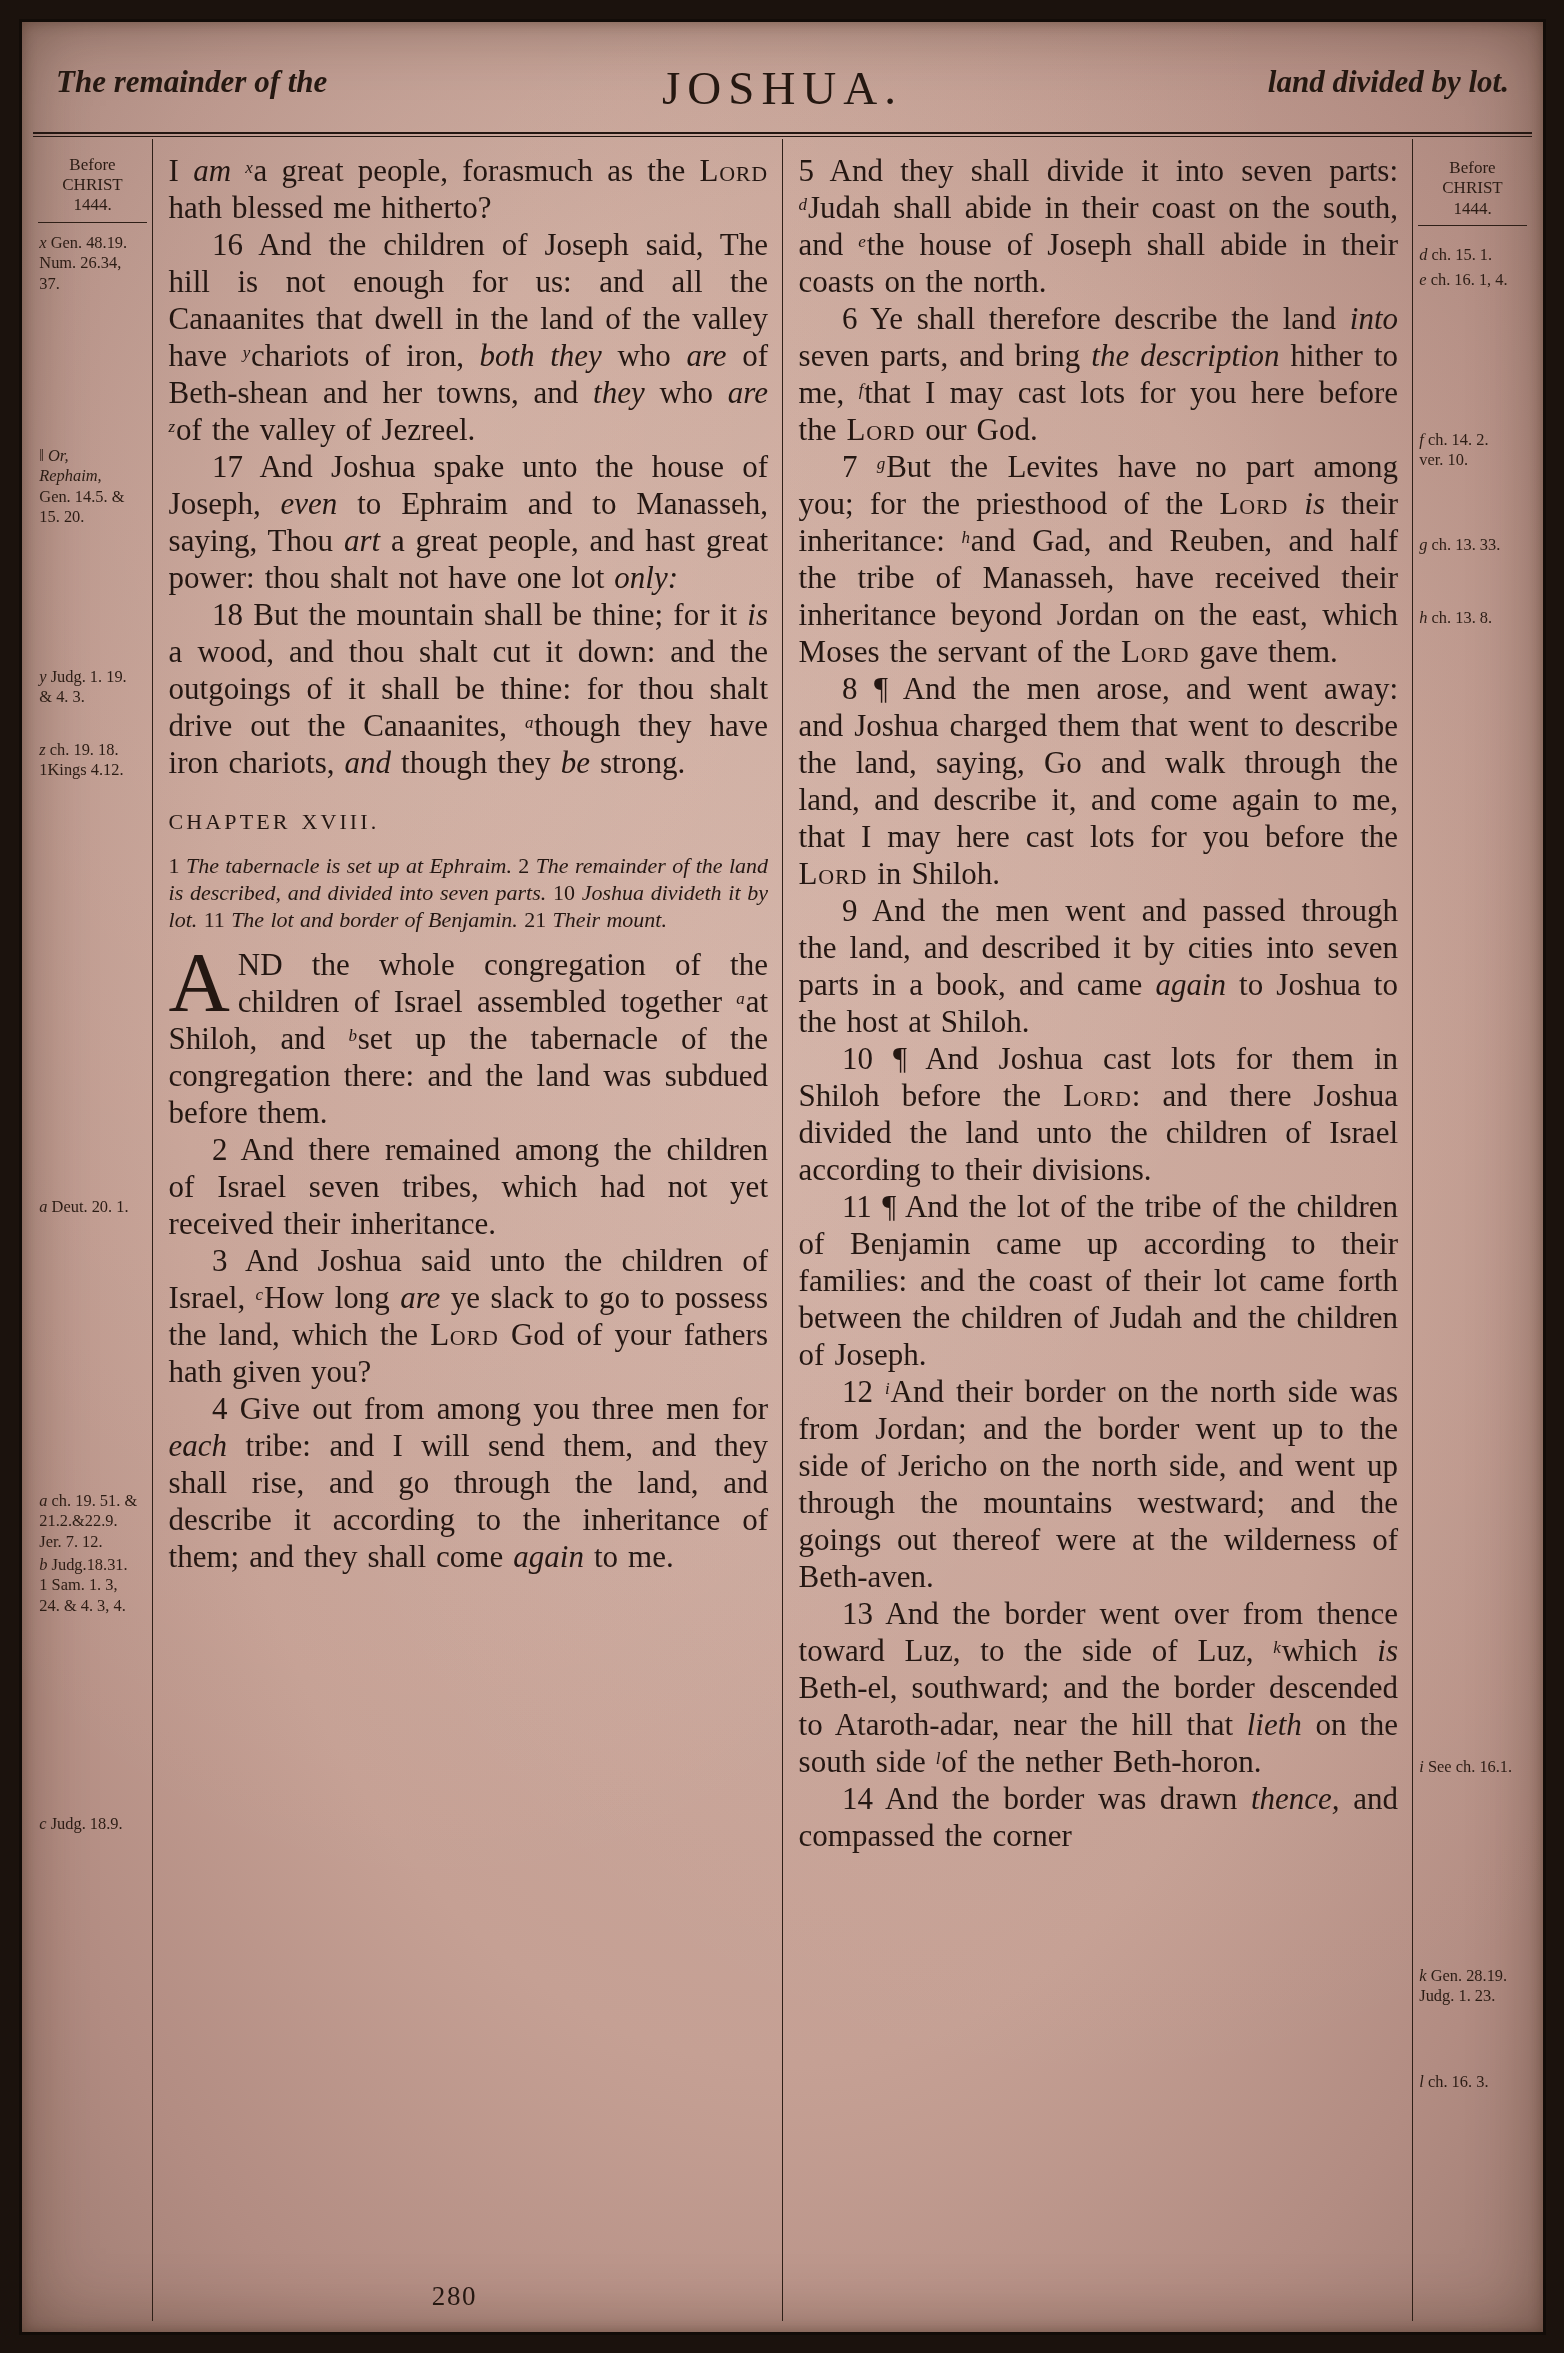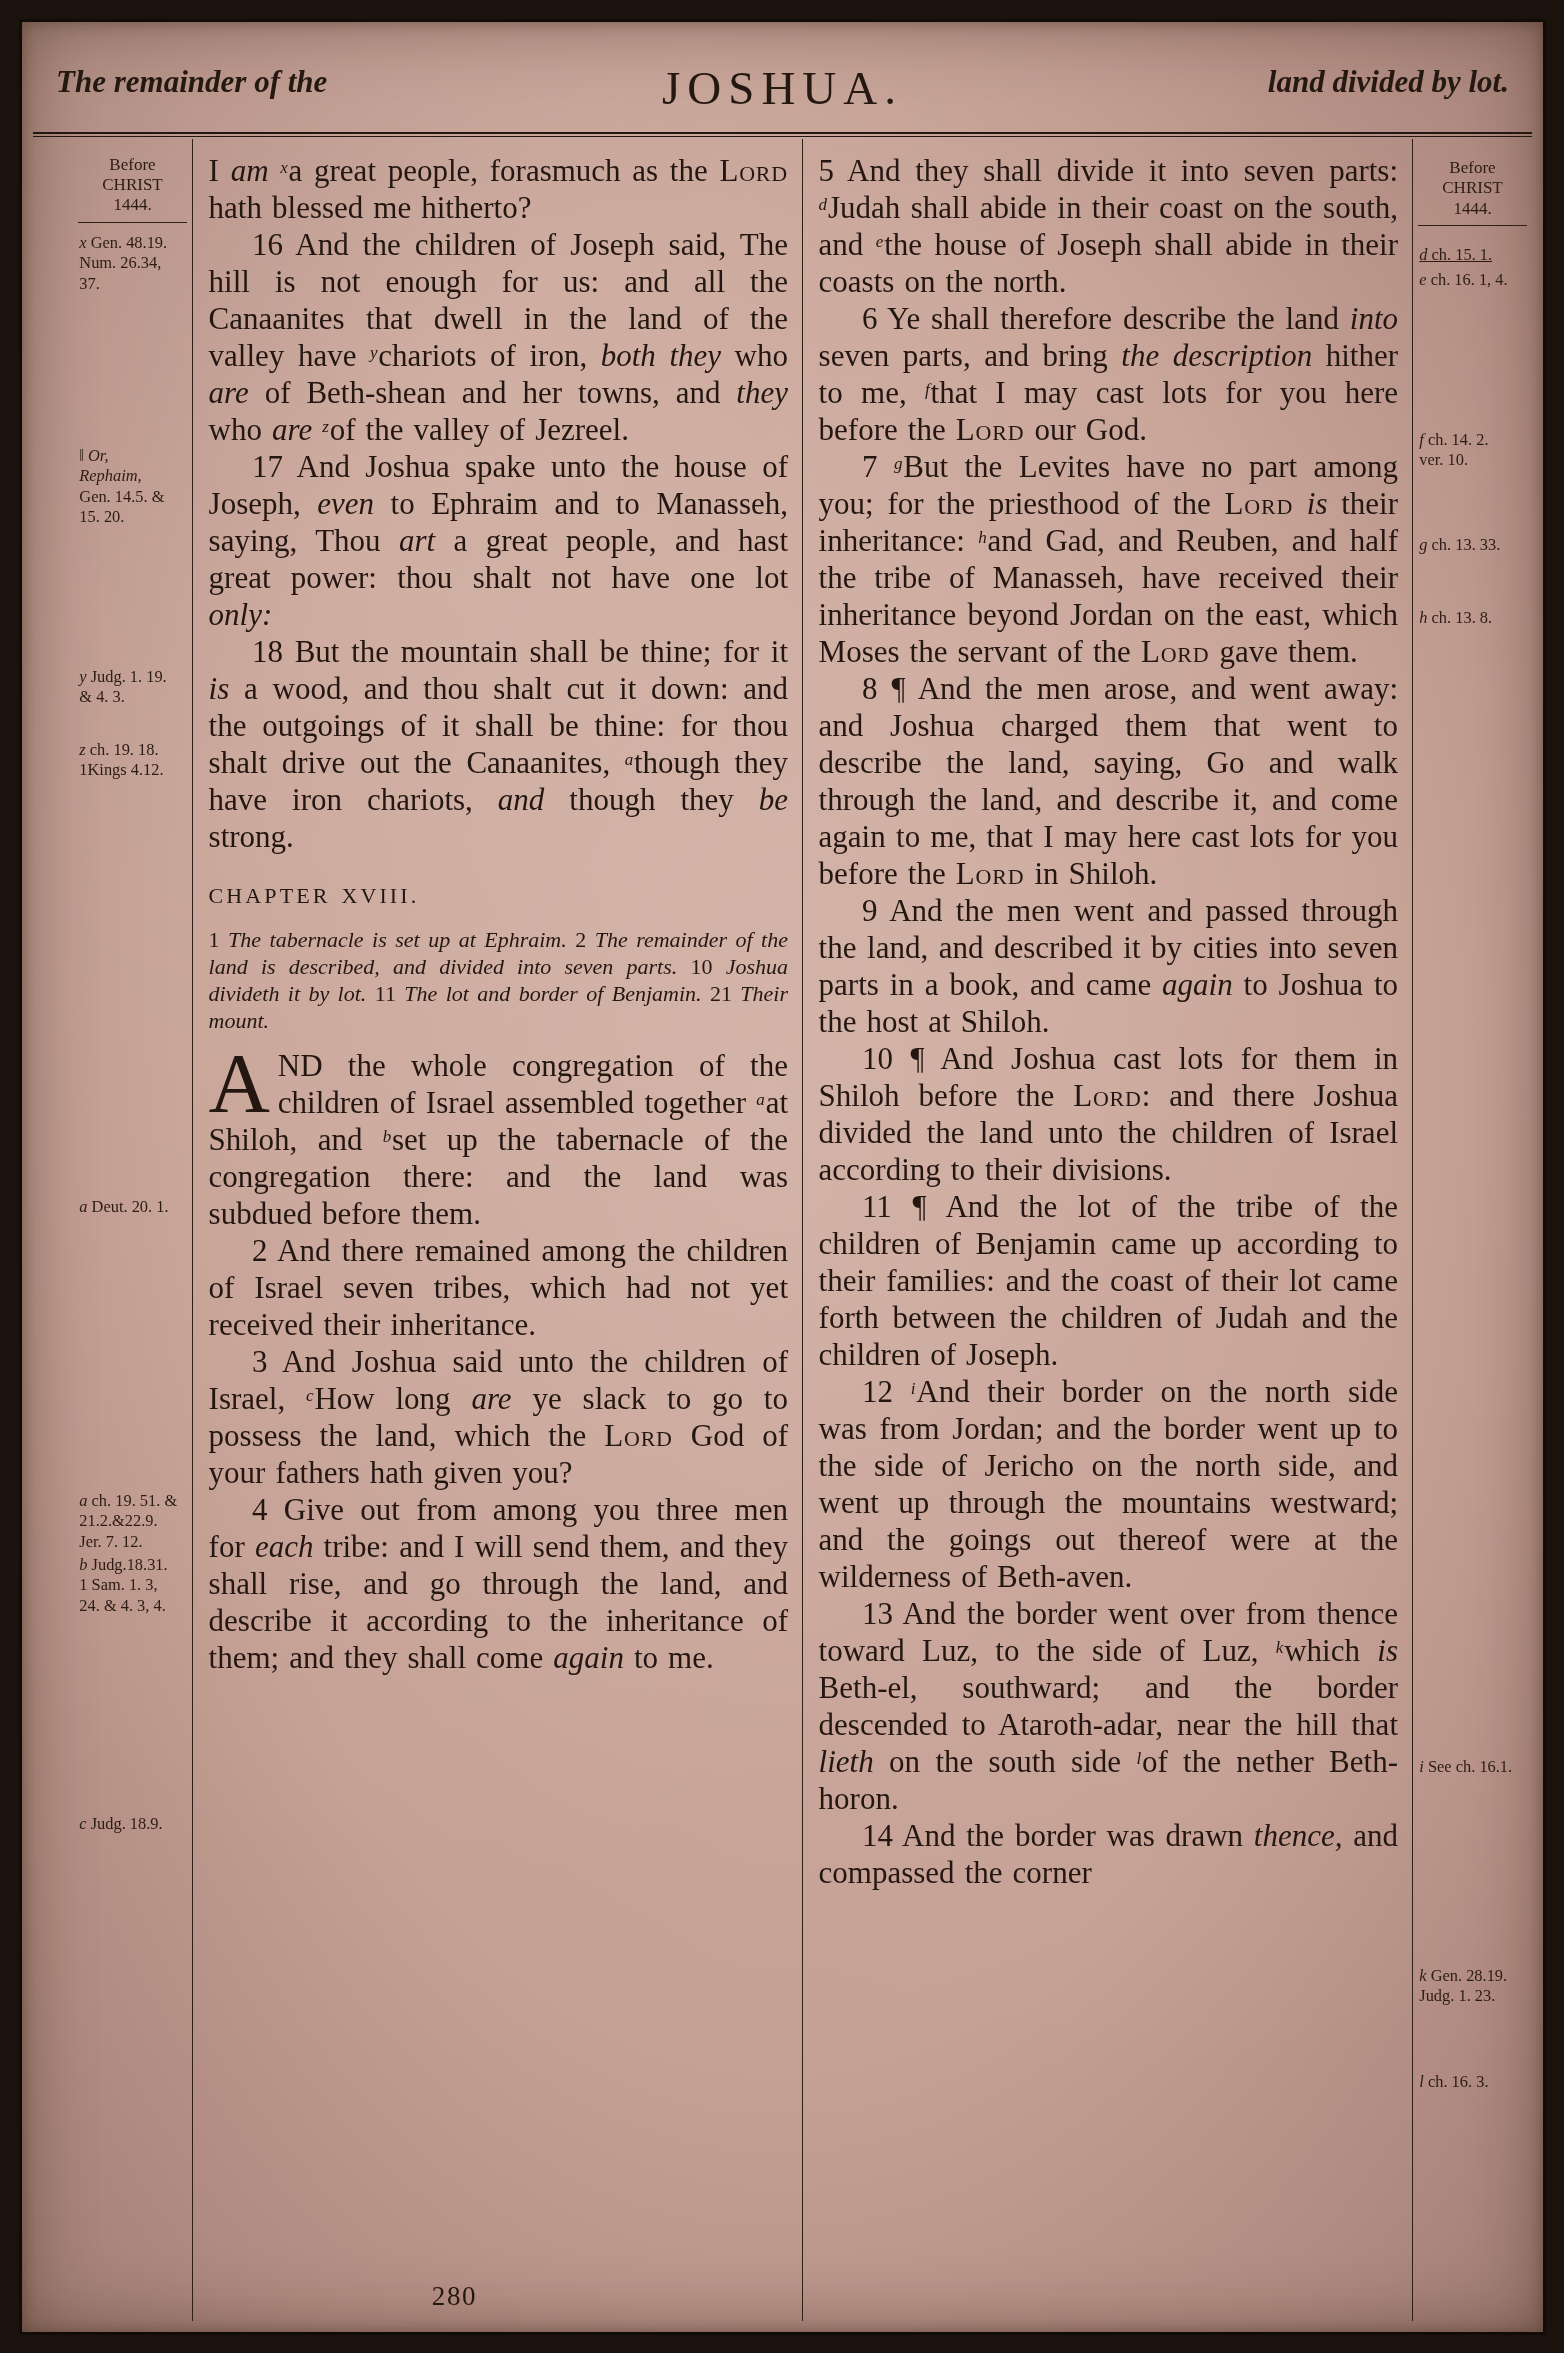--- a/index.html
+++ b/index.html
@@ -19,21 +19,21 @@
     color:#251811;
   }
   .header{position:absolute;top:34px;left:31px;right:31px;height:50px;}
   .h-left{position:absolute;left:3.1px;top:7.8px;font-style:italic;font-weight:bold;font-size:31px;}
   .h-center{position:absolute;left:0;right:0;top:4.7px;text-align:center;font-size:47px;letter-spacing:7px;}
   .h-right{position:absolute;right:3.1px;top:7.8px;font-style:italic;font-weight:bold;font-size:31px;}
   .header-rule{
     position:absolute;top:110px;left:11px;right:11px;height:2.3px;
     border-top:2.3px solid #241712;border-bottom:0.8px solid #241712;
   }
-  .cols{position:absolute;top:117px;bottom:11px;left:11px;right:11px;display:flex;margin-left:40px;}
+  .cols{position:absolute;top:117px;bottom:11px;left:11px;right:11px;display:flex;}
   .mcol{width:119px;position:relative;font-size:16.4px;line-height:20.3px;color:#2b1c14;}
   .mcol.left{border-right:1.6px solid #2e1f17;}
   .tcol{
     flex:1;border-right:1.6px solid #2e1f17;
     padding:12.5px 14px 0 15.6px;
     font-size:31px;line-height:37px;word-spacing:2.3px;
     text-align:justify;color:#241712;
     hyphens:auto;-webkit-hyphens:auto;
   }
   .para{text-indent:1.4em;margin:0;}
@@ -118,21 +118,21 @@
         <p class="para verse">10 ¶ And Joshua cast lots for them in Shiloh before the <span class="sc">Lord</span>: and there Joshua divided the land unto the children of Israel according to their divisions.</p>
         <p class="para verse">11 ¶ And the lot of the tribe of the children of Benjamin came up according to their families: and the coast of their lot came forth between the children of Judah and the children of Joseph.</p>
         <p class="para verse">12 <sup class="ref">i</sup>And their border on the north side was from Jordan; and the border went up to the side of Jericho on the north side, and went up through the mountains westward; and the goings out thereof were at the wilderness of Beth-aven.</p>
         <p class="para verse">13 And the border went over from thence toward Luz, to the side of Luz, <sup class="ref">k</sup>which <i>is</i> Beth-el, southward; and the border descended to Ataroth-adar, near the hill that <i>lieth</i> on the south side <sup class="ref">l</sup>of the nether Beth-horon.</p>
         <p class="para verse">14 And the border was drawn <i>thence,</i> and compassed the corner</p>
       </div>
     <div class="mcol right" id="right-margin">
         <div class="note bc" style="top: 19px;">Before
 CHRIST
 1444.</div>
-        <div class="note" style="top: 106px; text-decoration: underline;"><i>d</i> ch. 15. 1.</div>
+        <div class="note" style="top: 106px;"><i>d</i> ch. 15. 1.</div>
         <div class="note" style="top: 131px;"><i>e</i> ch. 16. 1, 4.</div>
         <div class="note" style="top: 291px;"><i>f</i> ch. 14. 2.
 ver. 10.</div>
         <div class="note" style="top: 396px;"><i>g</i> ch. 13. 33.</div>
         <div class="note" style="top: 469px;"><i>h</i> ch. 13. 8.</div>
         <div class="note" style="top: 1618px;"><i>i</i> See ch. 16.1.</div>
         <div class="note" style="top: 1827px;"><i>k</i> Gen. 28.19.
 Judg. 1. 23.</div>
         <div class="note" style="top: 1933px;"><i>l</i> ch. 16. 3.</div>
       </div>

